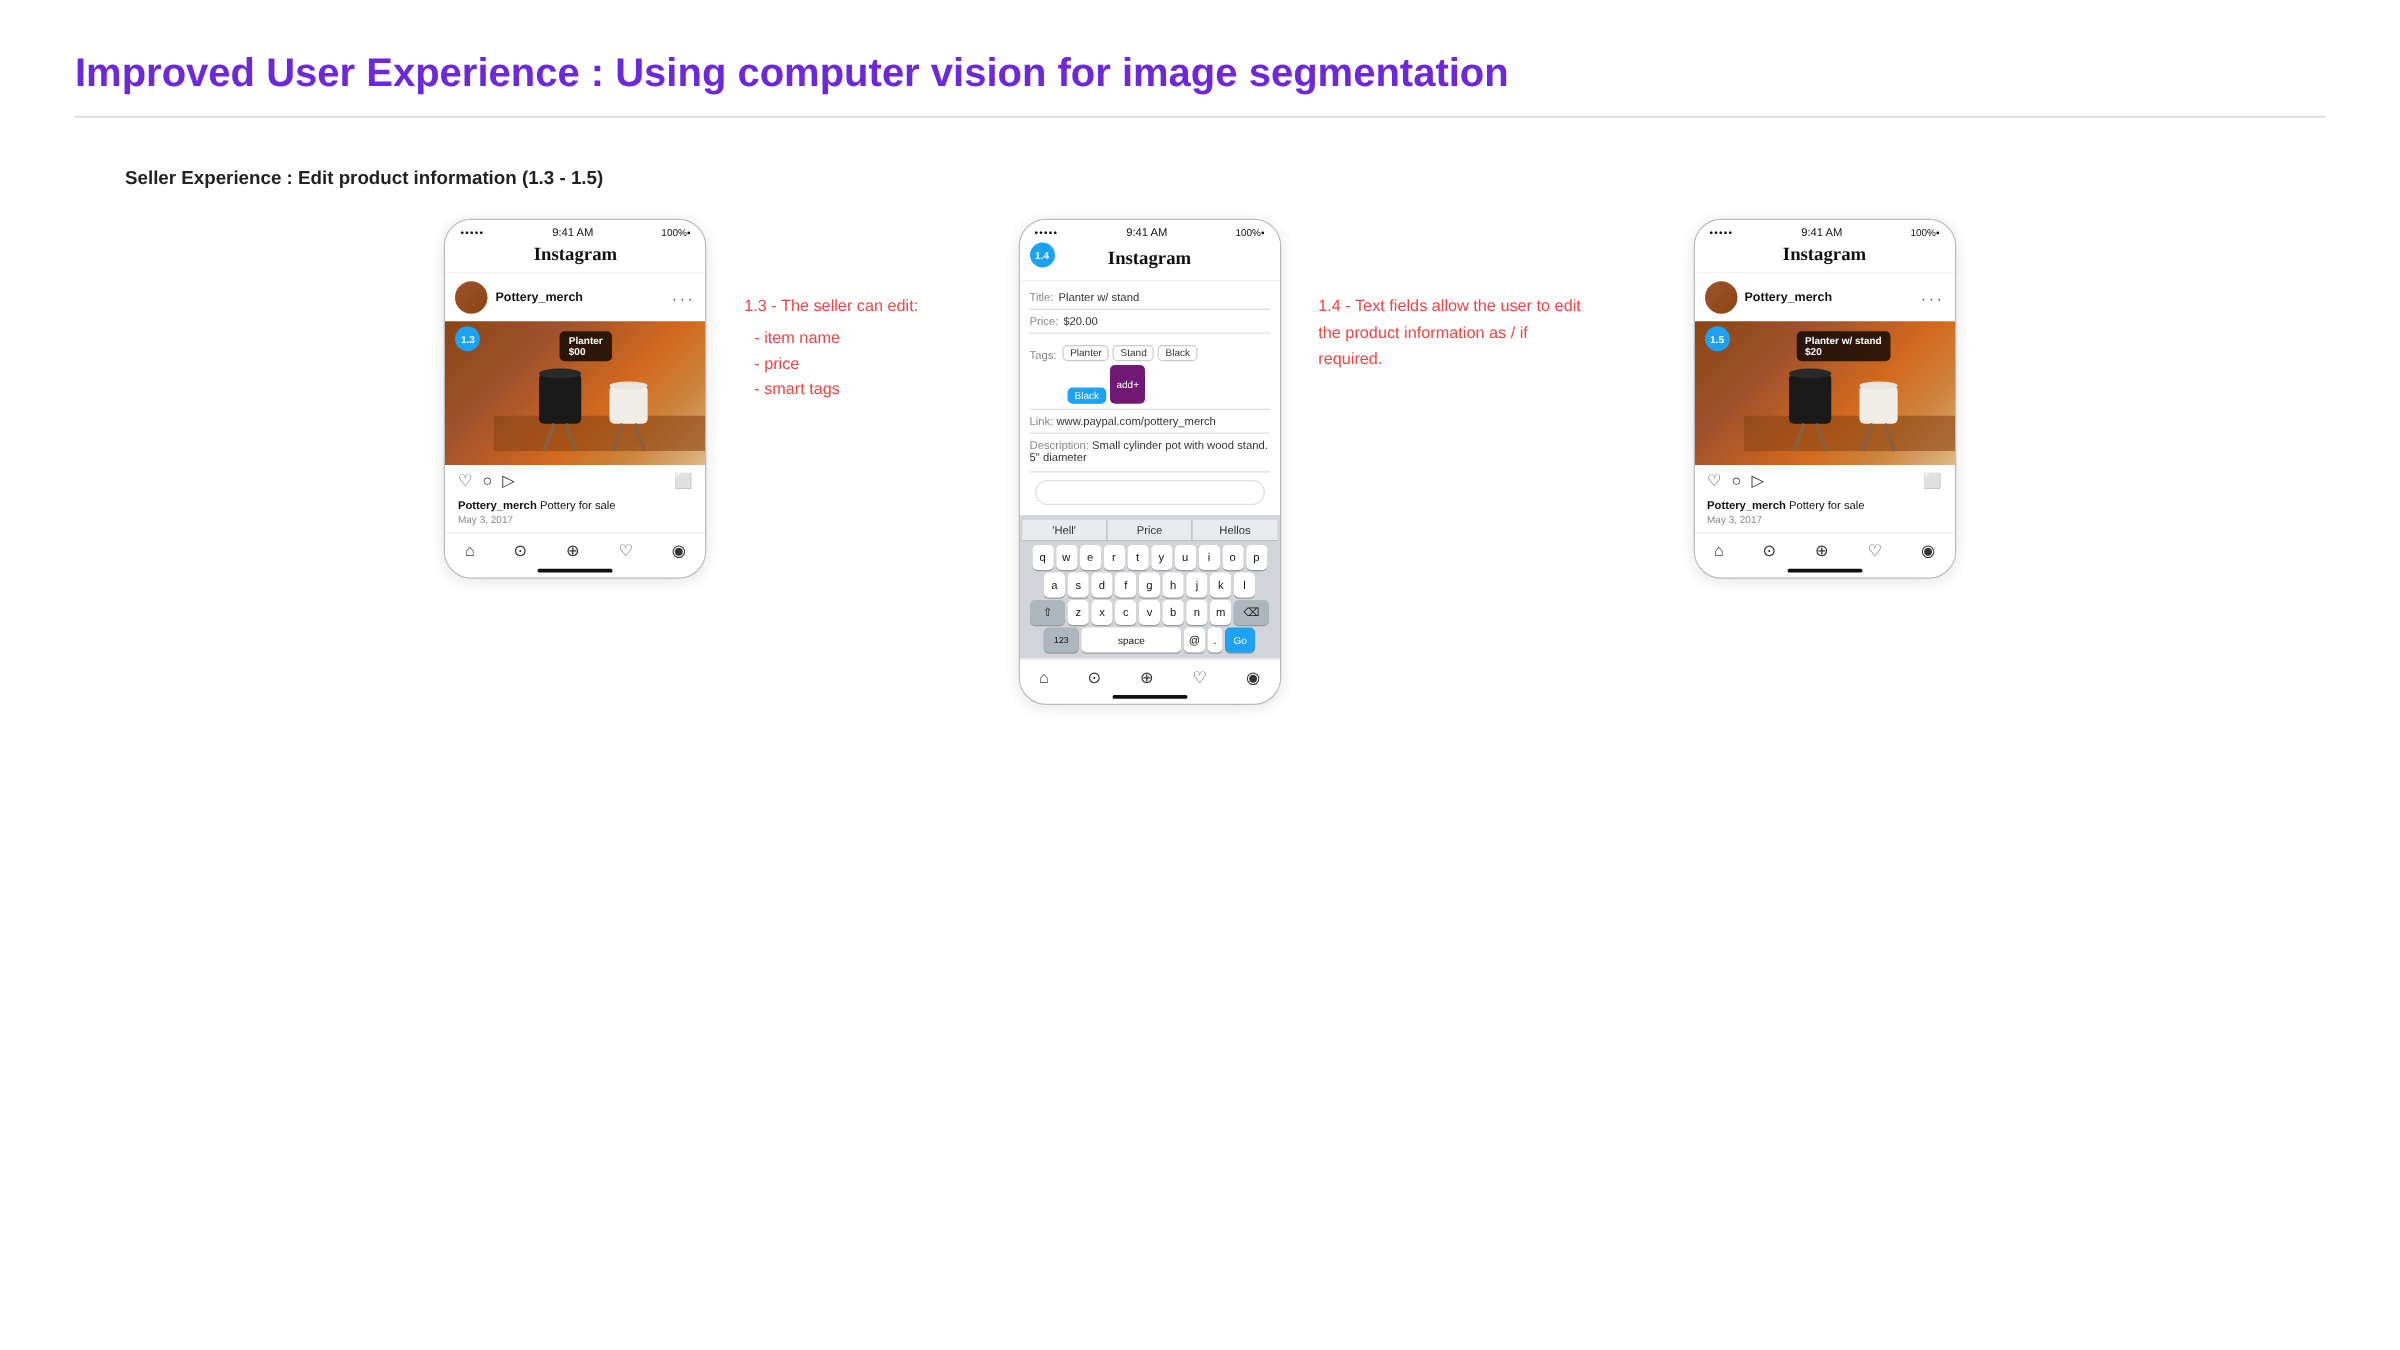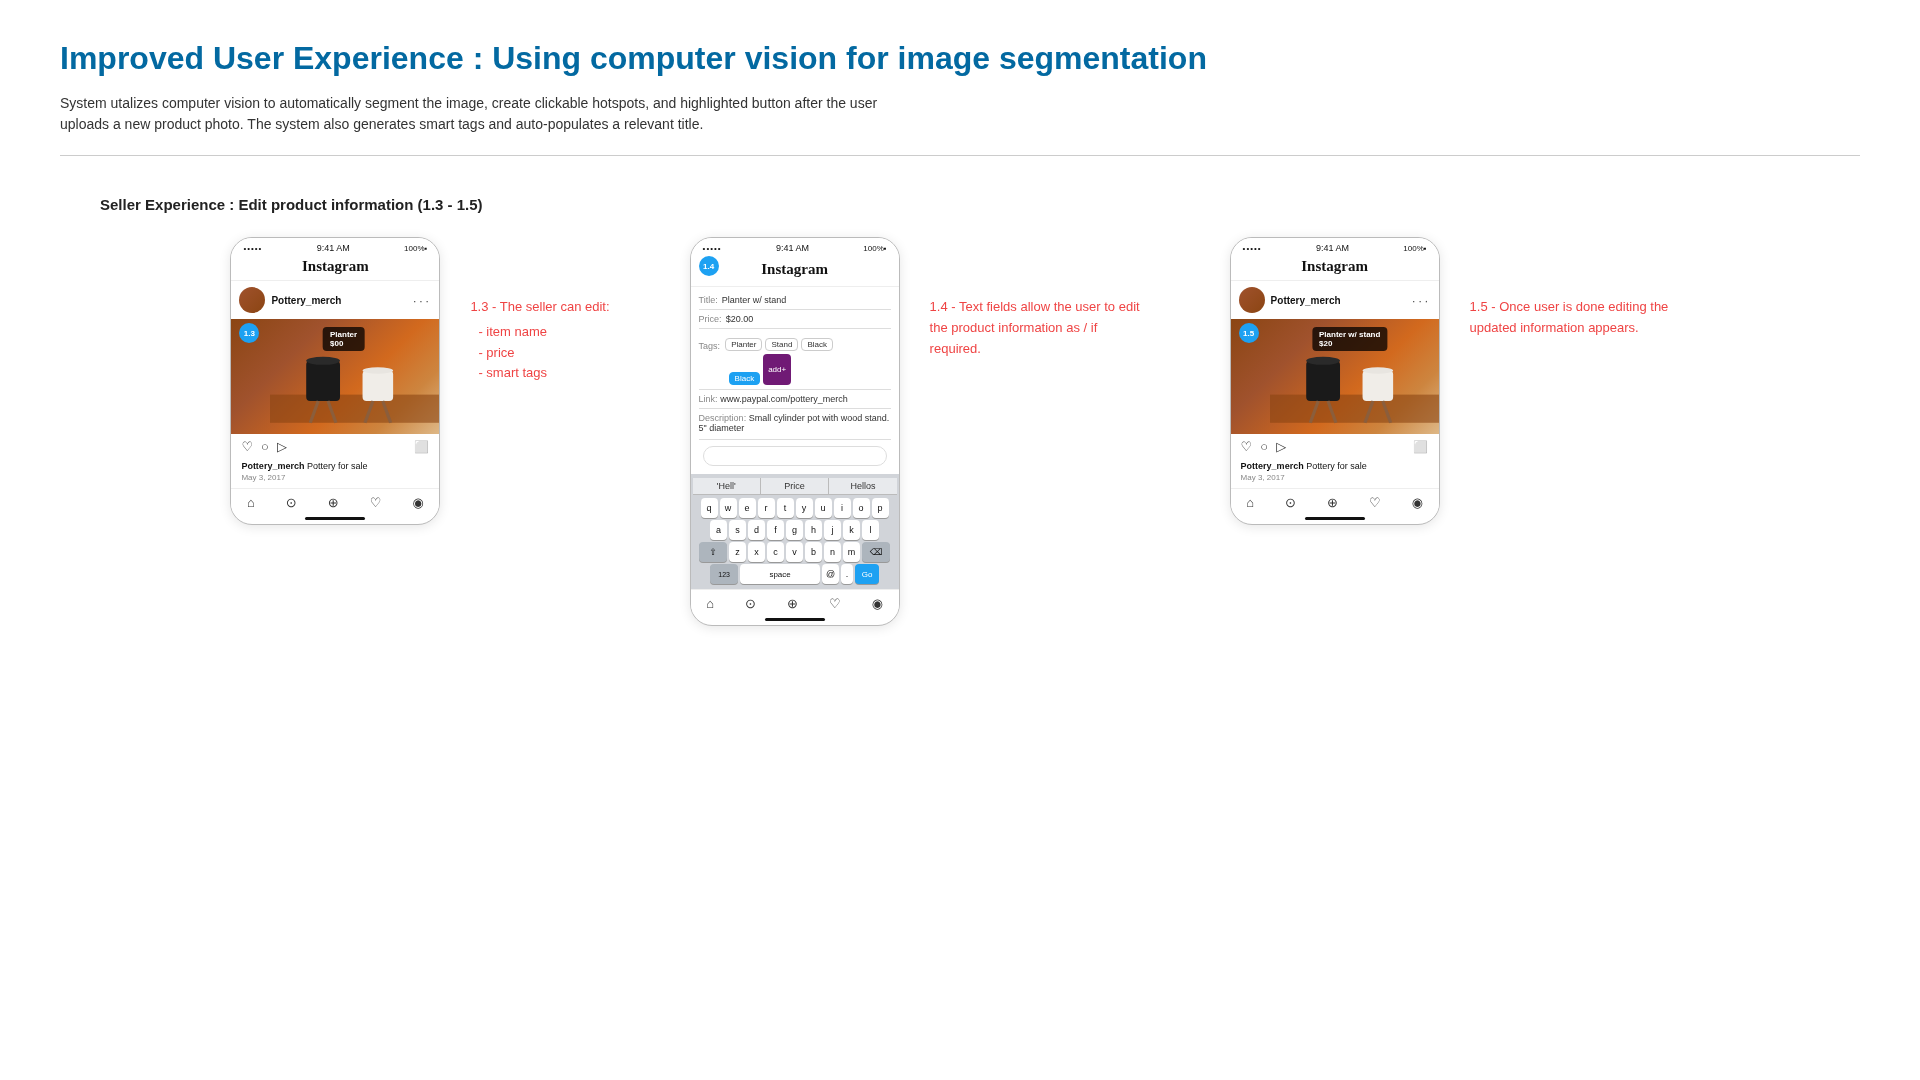--- a/index.html
+++ b/index.html
@@ -11,21 +11,21 @@
       min-height: 1080px;
       overflow-x: hidden;
     }
     .page-container {
       padding: 40px 60px 40px 60px;
     }
     .main-title {
       font-size: 32px;
       font-weight: 700;
       margin-bottom: 16px;
-      color: #0369a1;
+      color: #6d28d9;
     }
     .subtitle {
       font-size: 14px;
       color: #333;
       max-width: 860px;
       line-height: 1.5;
       margin-bottom: 20px;
     }
     .divider {
       border: none;
@@ -329,21 +329,20 @@
     }
     .key-dot { width: 12px; }
     .key-at { width: 17px; }
   </style>
 </head>
 <body>
 
 <div class="page-container">
 
   <h1 class="main-title">Improved User Experience : Using computer vision for image segmentation</h1>
-  <p class="subtitle">System utalizes computer vision to automatically segment the image, create clickable hotspots, and highlighted button after the user uploads a new product photo.  The system also generates smart tags and auto-populates a relevant title.</p>
   <hr class="divider">
 
   <div class="section-label">Seller Experience : Edit product information (1.3 - 1.5)</div>
 
   <div class="phones-row">
 
     <div class="phone-group">
       <div class="phone-wrapper">
         <div class="phone">
 
@@ -603,19 +602,16 @@
             <span class="bottom-nav-icon">⌂</span>
             <span class="bottom-nav-icon">⊙</span>
             <span class="bottom-nav-icon">⊕</span>
             <span class="bottom-nav-icon">♡</span>
             <span class="bottom-nav-icon">◉</span>
           </div>
           <div class="home-indicator"></div>
         </div>
       </div>
 
-      <div class="desc-text">
-        <span>1.5 - Once user is done editing the updated information appears.</span>
-      </div>
     </div>
 
   </div>
 </div>
 
 </body></html>

